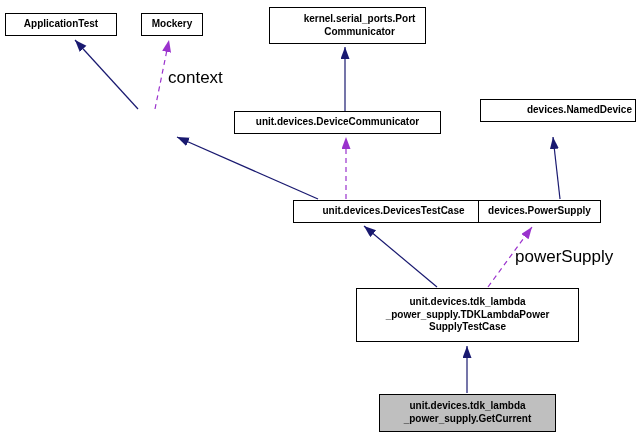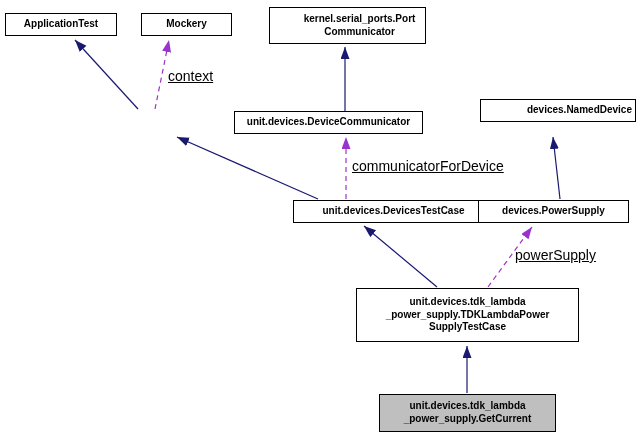--- a/index.html
+++ b/index.html
@@ -52,34 +52,33 @@
   .node span {
     white-space: pre-line;
     display: block;
     padding: 0 3px;
   }
   .node.selected {
     background: var(--selected-node-fill, #bfbfbf);
   }
   .edge-label {
     position: absolute;
-    font-size: 14px;
+    font-size: 17px;
     color: var(--text, #000000);
     white-space: nowrap;
-    text-decoration: underline;
   }
   
   #n-application-test    { left: 5px;   top: 13px;  width: 112px; height: 23px; }
-  #n-mockery             { left: 141px; top: 13px;  width: 91px;  height: 23px; }
+  #n-mockery             { left: 141px; top: 13px;  width: 62px;  height: 23px; }
   #n-port-communicator   { left: 269px; top: 7px;   width: 157px; height: 37px; padding-left: 24px; }
   #n-unit-test-case      { left: 83px;  top: 110px; width: 126px; height: 24px; }
-  #n-device-communicator { left: 234px; top: 111px; width: 189px; height: 23px; align-items: center; }
+  #n-device-communicator { left: 234px; top: 111px; width: 207px; height: 23px; align-items: center; }
   #n-named-device        { left: 480px; top: 99px; width: 156px; height: 23px; justify-content: flex-end; }
   #n-devices-test-case   { left: 245px; top: 200px; width: 201px; height: 23px; margin-left: 48px; }
-  #n-power-supply        { left: 478px; top: 200px; width: 151px; height: 23px; }
+  #n-power-supply        { left: 478px; top: 200px; width: 123px; height: 23px; }
   #n-tdk-test-case       { left: 356px; top: 288px; width: 223px; height: 54px; }
   #n-get-current         { left: 379px; top: 394px; width: 177px; height: 38px; }
   
   #el-context                 { left: 168px; top: 68px; }
   #el-communicator-for-device { left: 352px; top: 158px; }
   #el-power-supply            { left: 515px; top: 247px; }
 </style>
 </head>
 <body>
 
@@ -131,16 +130,15 @@
     <span>unit.devices.tdk_lambda
 _power_supply.TDKLambdaPower
 SupplyTestCase</span>
   </div>
   <div class="node selected" id="n-get-current">
     <span>unit.devices.tdk_lambda
 _power_supply.GetCurrent</span>
   </div>
 
   <div class="edge-label" id="el-context">context</div>
-  <div class="edge-label" id="el-communicator-for-device">communicatorForDevice</div>
   <div class="edge-label" id="el-power-supply">powerSupply</div>
 
 </div>
 
 </body></html>

